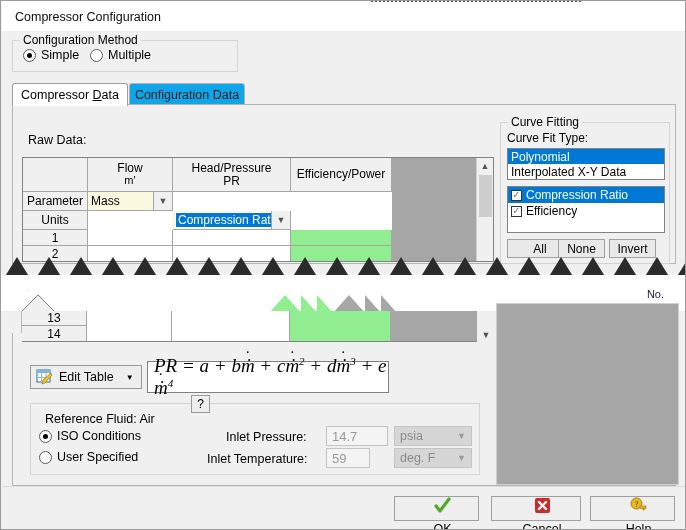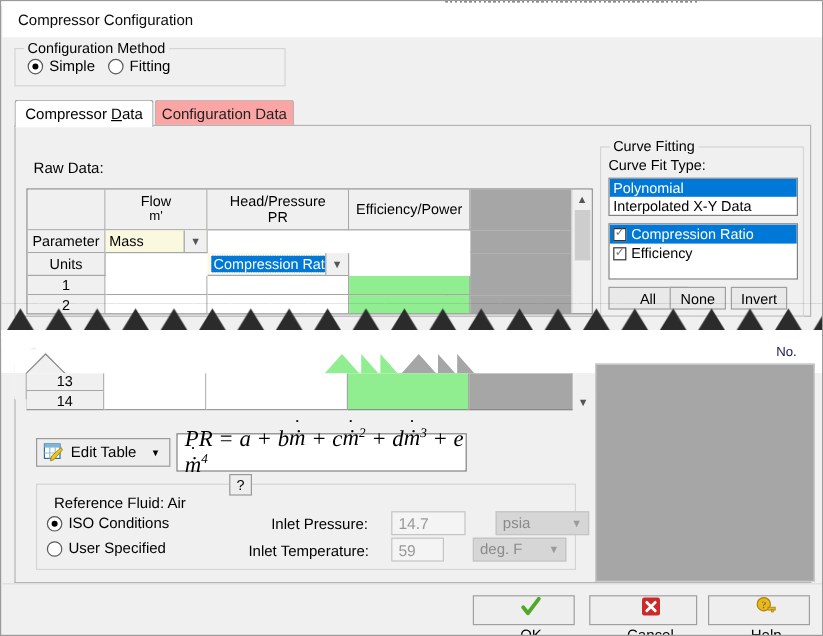--- a/index.html
+++ b/index.html
@@ -60,21 +60,21 @@
 
   
   .tabstrip{position:absolute;left:11px;top:82px;width:664px;height:22px;}
   .tab{
     position:absolute;top:0;height:22px;box-sizing:border-box;
     display:flex;align-items:center;justify-content:center;
     font-size:12.5px;border:1px solid #b4b4b4;border-bottom:none;
     border-radius:3px 3px 0 0;
   }
   .tab.active{background:#ffffff;border-color:#a0a0a0;z-index:3;height:23px;color:#000;}
-  .tab.inactive{background:#fca5a5;color:#222;}
+  .tab.inactive{background:#0ea5e9;color:#222;}
   .tabbody{
     position:absolute;left:11px;top:103px;width:664px;height:160px;
     background:#f0f0f0;border:1px solid #b4b4b4;box-sizing:border-box;
   }
   .tabbody-bottom{
     position:absolute;left:11px;top:330px;width:664px;height:155px;
     background:#f0f0f0;border:1px solid #b4b4b4;border-top:none;box-sizing:border-box;
   }
 
   .rawdata-lbl{position:absolute;left:27px;top:132px;font-size:12.5px;}
@@ -201,21 +201,21 @@
   </div>
 
   <div class="group" id="cfg-method">
     <span class="glabel">Configuration Method</span>
     <div class="radio on" style="position:absolute;left:10px;top:7px;">
       <span class="dot"></span>
       <span class="lbl">Simple</span>
     </div>
     <div class="radio" style="position:absolute;left:77px;top:7px;">
       <span class="dot"></span>
-      <span class="lbl">Fitting</span>
+      <span class="lbl">Multiple</span>
     </div>
   </div>
 
   <div class="tabstrip">
     <div class="tab active" style="left:0px;width:116px;">
       <span>Compressor <u>D</u>ata</span>
     </div>
     <div class="tab inactive" style="left:117px;width:116px;">
       <span>Configuration Data</span>
     </div>
@@ -389,21 +389,21 @@
       <span class="dot"></span>
       <span class="lbl">ISO Conditions</span>
     </div>
     <div class="radio" style="position:absolute;left:8px;top:46px;">
       <span class="dot"></span>
       <span class="lbl">User Specified</span>
     </div>
 
     <span style="position:absolute;left:195px;top:26px;font-size:12.5px;">Inlet Pressure:</span>
     <div class="fld" style="left:295px;top:22px;width:62px;height:20px;">14.7</div>
-    <div class="unitsel" style="left:363px;top:22px;width:78px;height:20px;margin-left:19px;">
+    <div class="unitsel" style="left:363px;top:22px;width:78px;height:20px;">
       <span>psia</span>
       <span class="arr">▼</span>
     </div>
 
     <span style="position:absolute;left:176px;top:48px;font-size:12.5px;">Inlet Temperature:</span>
     <div class="fld" style="left:295px;top:44px;width:44px;height:20px;">59</div>
     <div class="unitsel" style="left:363px;top:44px;width:78px;height:20px;">
       <span>deg. F</span>
       <span class="arr">▼</span>
     </div>

